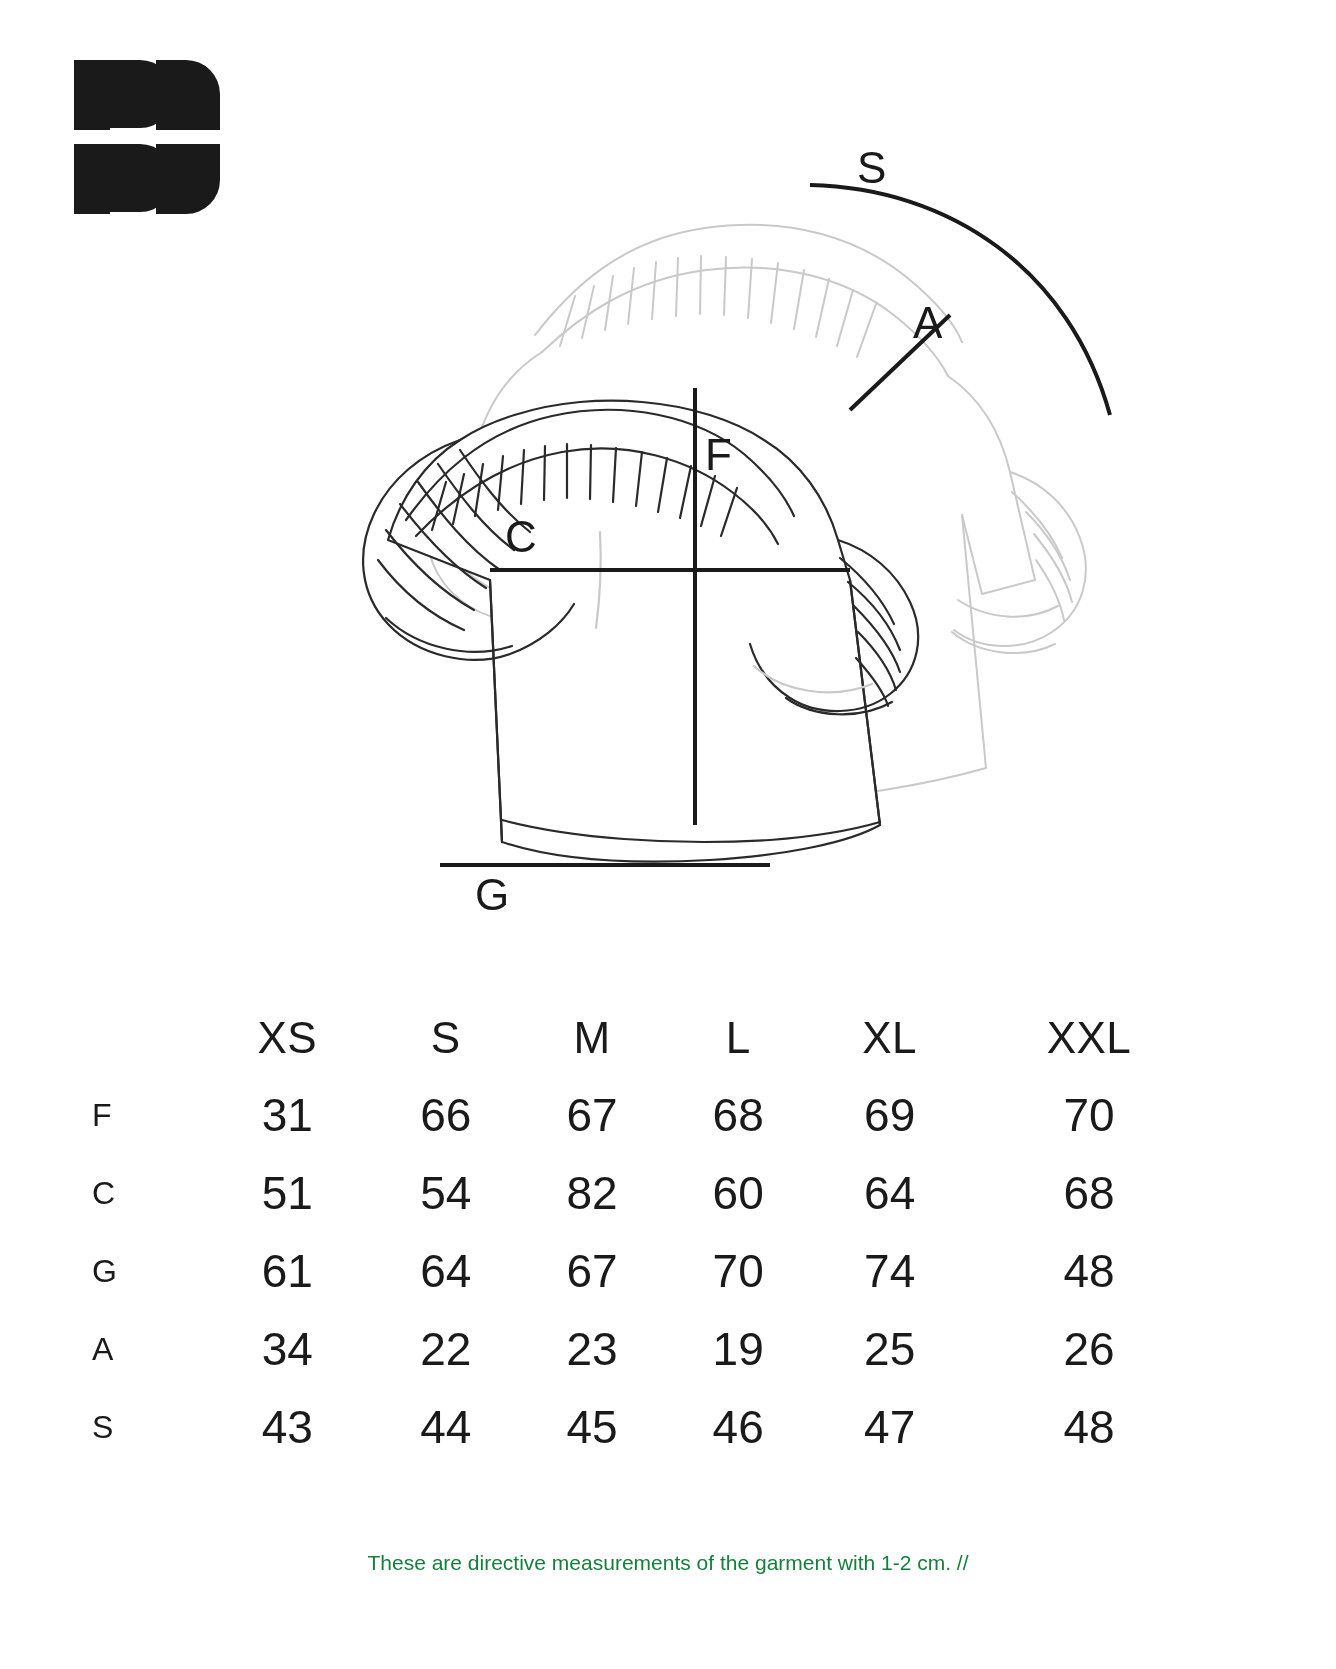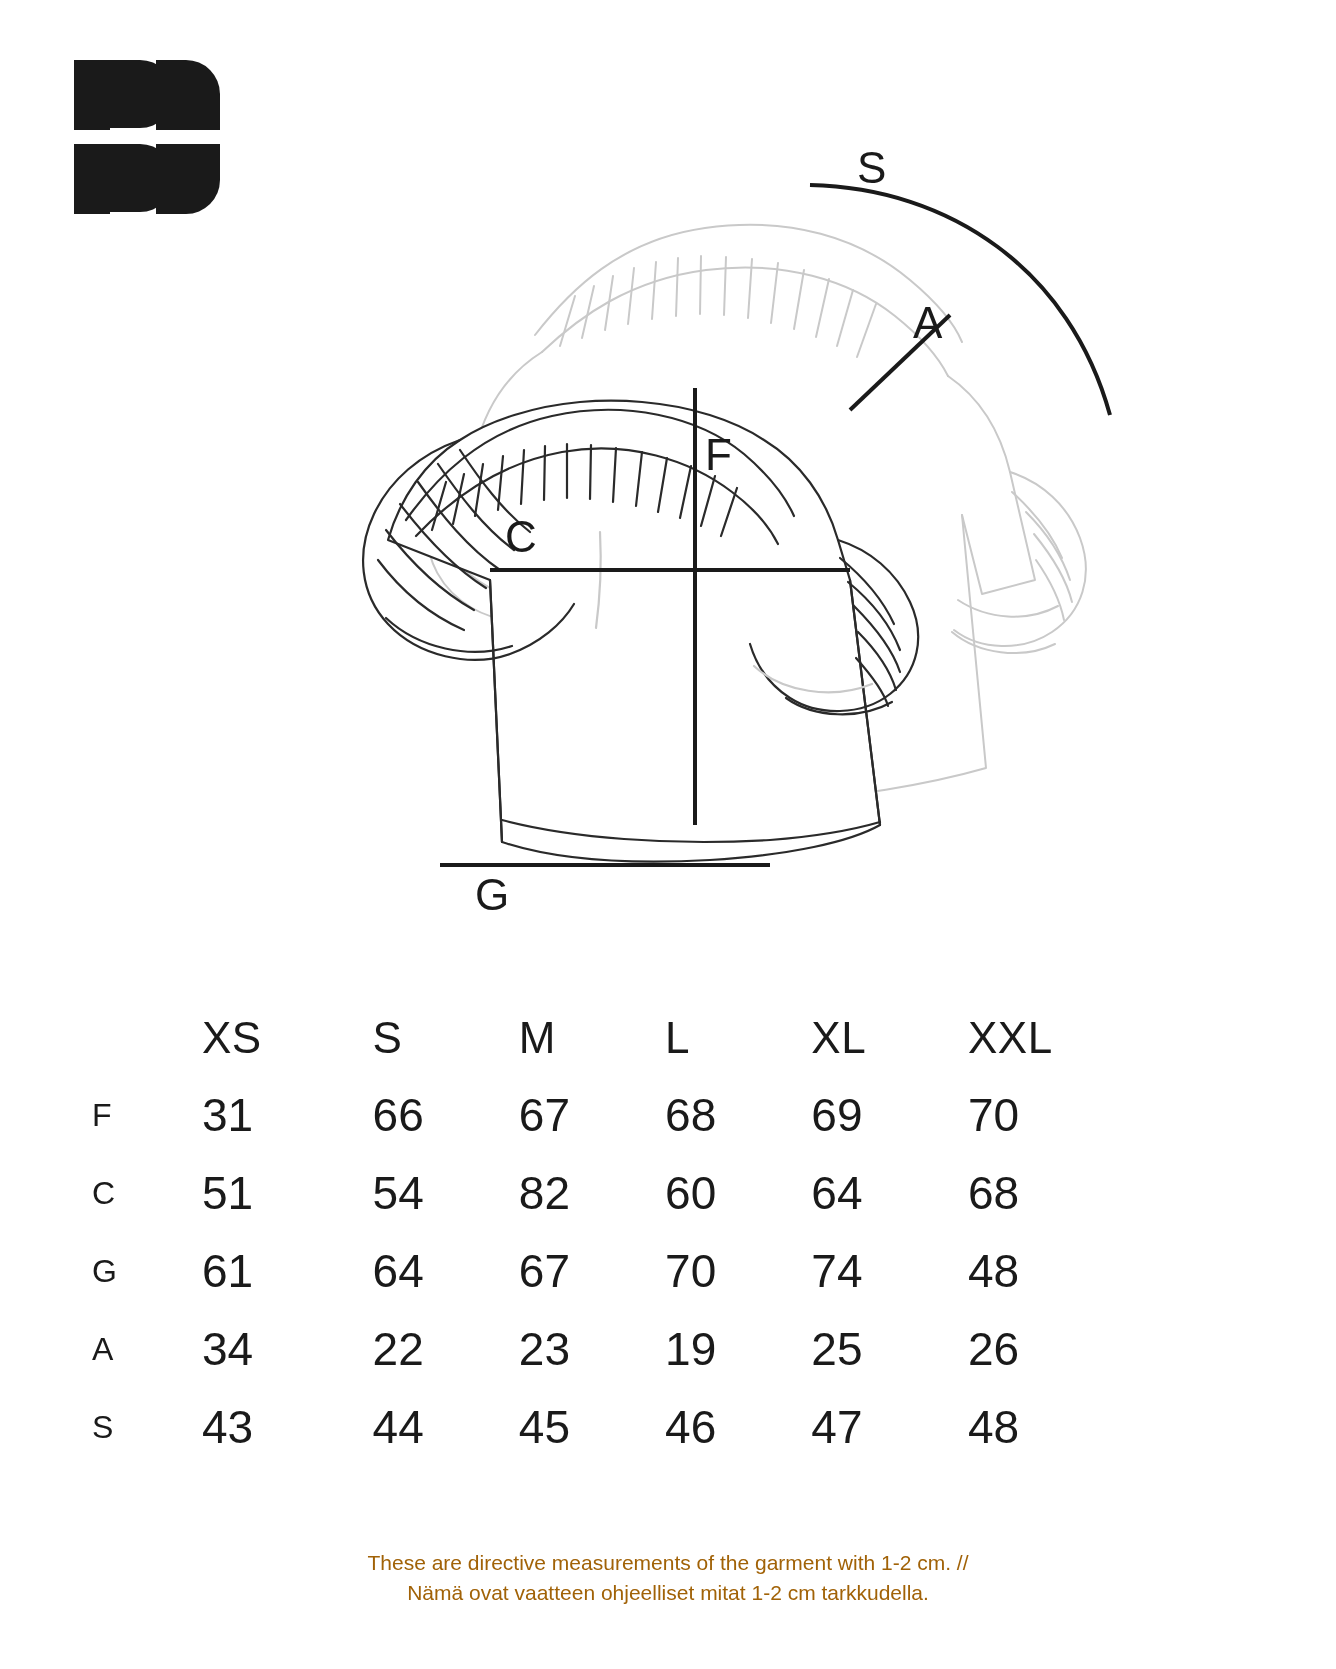--- a/index.html
+++ b/index.html
@@ -41,21 +41,21 @@
     top: 1000px;
     width: 1216px;
   }
   table.sizes {
     border-collapse: collapse;
     width: 1140px;
     margin-left: 10px;
   }
   table.sizes th, table.sizes td {
     font-weight: normal;
-    text-align: left;
+    text-align: center;
     padding: 0;
     line-height: 1;
   }
   table.sizes thead th {
     font-size: 44px;
     height: 76px;
     vertical-align: middle;
     letter-spacing: 0.5px;
   }
   table.sizes thead th.rowlabel-head {
@@ -74,21 +74,21 @@
   }
 
   .footnote {
     position: absolute;
     left: 0;
     top: 1548px;
     width: 1336px;
     text-align: center;
     font-size: 21px;
     line-height: 1.45;
-    color: #a16207;
+    color: #15803d;
   }
   .footnote div { white-space: nowrap; }
 </style>
 </head>
 <body>
 
 <div class="logo">
   <svg viewBox="0 0 150 160" width="150" height="160" aria-hidden="true">
     <g fill="#1a1a1a">
 
@@ -295,14 +295,13 @@
         <td>46</td>
         <td>47</td>
         <td>48</td>
       </tr>
     </tbody>
   </table>
 </div>
 
 <div class="footnote">
   <div>These are directive measurements of the garment with 1-2 cm. //</div>
-  <div>Nämä ovat vaatteen ohjeelliset mitat 1-2 cm tarkkudella.</div>
 </div>
 
 </body></html>

